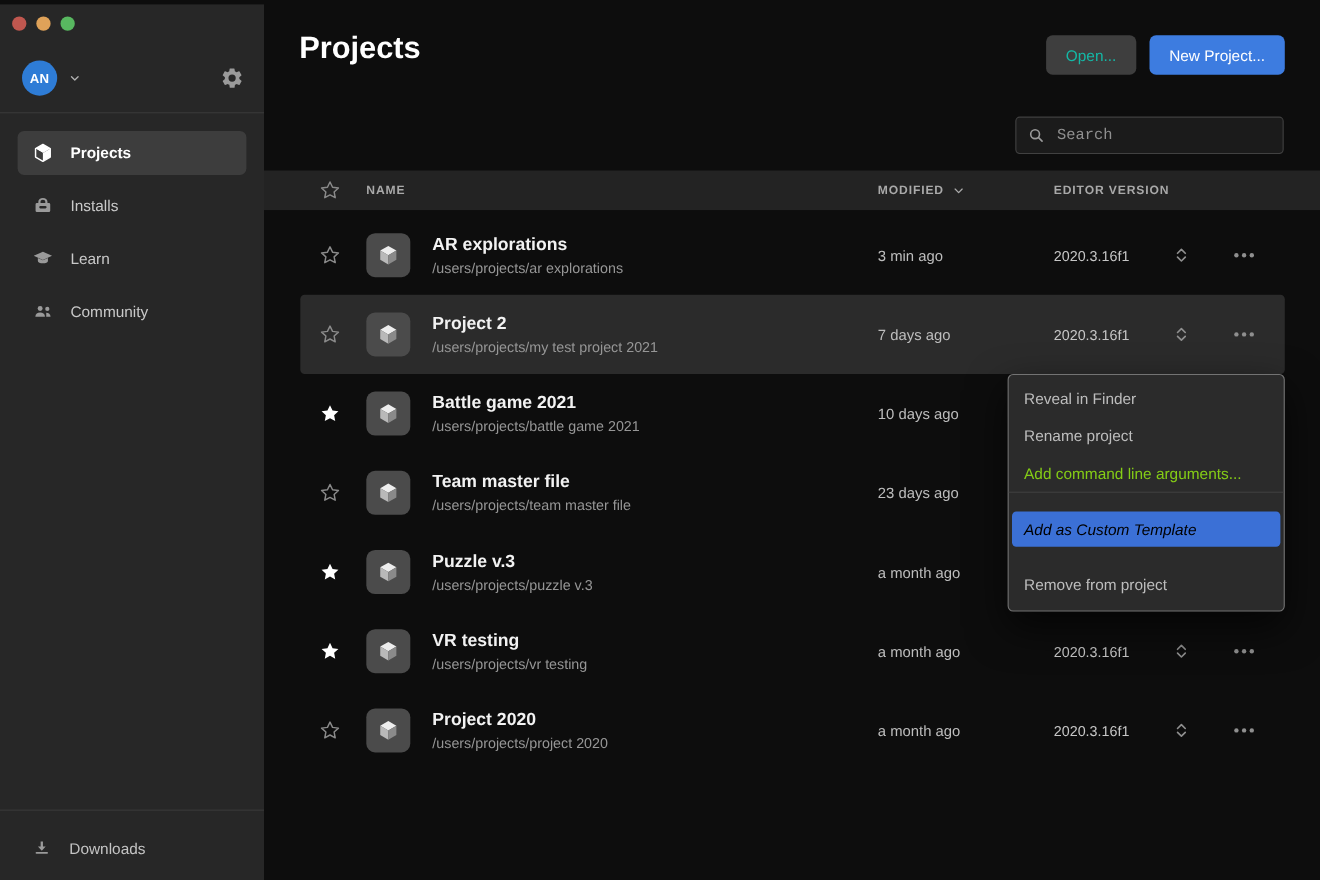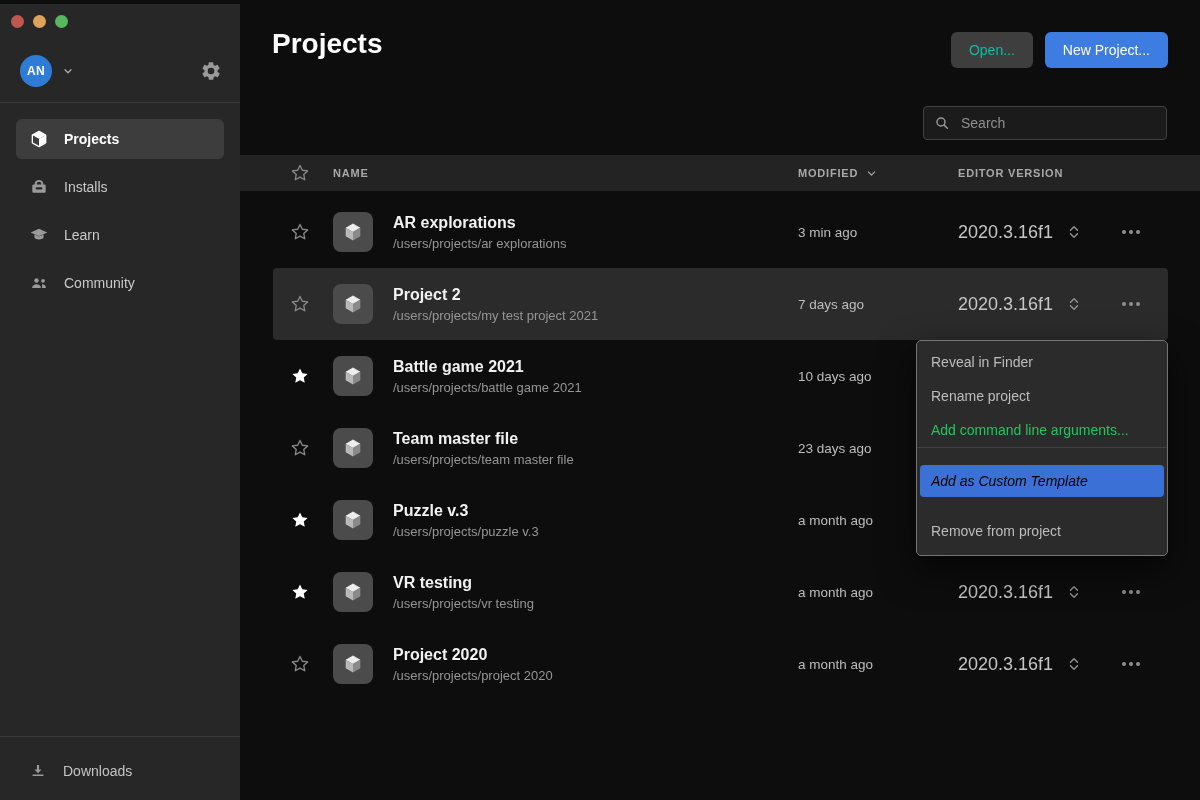--- a/index.html
+++ b/index.html
@@ -39,21 +39,21 @@
   .page-title { position:absolute; left:32px; top:28px; font-size:28px; font-weight:700; color:#fff; }
   .header-buttons { position:absolute; top:32px; right:32px; display:flex; gap:12px; }
   .btn { height:36px; border:none; border-radius:6px; padding:0 18px; font-size:14px;
          font-family:inherit; display:flex; align-items:center; cursor:pointer; }
   .btn-secondary { background:#3e3e3e; color:#14b8a6; }
   .btn-primary { background:#3d7ce0; color:#fff; }
 
   .search-box { position:absolute; top:106px; right:33px; width:244px; height:34px; background:#1b1b1b;
                 border:1px solid #414141; border-radius:4px; display:flex; align-items:center; padding:0 10px; gap:9px; }
   .search-box input { flex:1; min-width:0; background:transparent; border:none; outline:none;
-                      color:#d4d4d4; font-size:14px; font-family:Liberation Sans, sans-serif; }
+                      color:#d4d4d4; font-size:14px; font-family:Liberation Mono, monospace; }
   .search-box input::placeholder { color:#8f8f8f; }
 
   .table-header { position:absolute; top:155px; left:0; width:960px; height:36px; background:#232323;
                   display:grid; grid-template-columns:54px 457px 160px 224px; align-items:center;
                   padding-left:33px; color:#a9a9a9; font-size:11px; font-weight:700; letter-spacing:.8px; }
   .th-star { justify-self:center; display:flex; }
   .th-name { padding-left:6px; }
   .th-modified { padding-left:14px; display:flex; align-items:center; gap:8px; cursor:pointer;
                  background:none; border:none; color:inherit; font:inherit; letter-spacing:inherit; }
   .th-version { padding-left:14px; }
@@ -66,33 +66,33 @@
   .star-btn { justify-self:center; }
   .star-svg { width:20px; height:20px; }
   .star-svg.filled path { fill:#fff; stroke:none; }
   .star-svg.outline path { fill:none; stroke:#8a8a8a; stroke-width:1.6; stroke-linejoin:round; }
   .tile { width:40px; height:40px; margin-left:6px; border-radius:8px; background:#4b4b4b;
           display:flex; align-items:center; justify-content:center; }
   .name-cell { padding-left:14px; overflow:hidden; }
   .row-name { font-size:16px; font-weight:700; color:#f2f2f2; margin-bottom:4px; white-space:nowrap; }
   .row-path { font-size:13px; color:#969696; white-space:nowrap; }
   .cell-modified { padding-left:14px; font-size:13.5px; color:#bdbdbd; }
-  .cell-version { padding-left:14px; font-size:18px; color:#c6c6c6; }
+  .cell-version { padding-left:14px; font-size:13px; color:#c6c6c6; }
   .cell-chevron { justify-self:center; }
   .cell-menu { justify-self:center; display:flex; gap:3px; }
   .cell-menu span { width:4px; height:4px; border-radius:50%; background:#8f8f8f; display:block; }
 
   
   .context-menu { position:absolute; left:676px; top:340px; width:252px; background:#2b2b2b;
                   border:1px solid #737373; border-radius:5px; padding:4px 0 7px 0;
                   box-shadow:0 14px 36px rgba(0,0,0,.65); z-index:10; }
   .menu-item { height:34px; display:flex; align-items:center; padding:0 14px; font-size:14px;
                color:#bdbdbd; cursor:pointer; background:none; border:none; width:100%;
                font-family:inherit; text-align:left; }
-  .menu-item.dimmed { color:#22c55e; }
+  .menu-item.dimmed { color:#84cc16; }
   .menu-item.selected { background:#3b70d6; color:#000000; width:calc(100% - 6px); margin:17px 3px;
                         border-radius:4px; height:32px; padding:0 11px;font-style:italic; }
   .menu-separator { height:1px; background:#3f3f3f; margin:0; }
 </style>
 </head>
 <body>
 
 <div class="app">
 
   <div class="sidebar">

